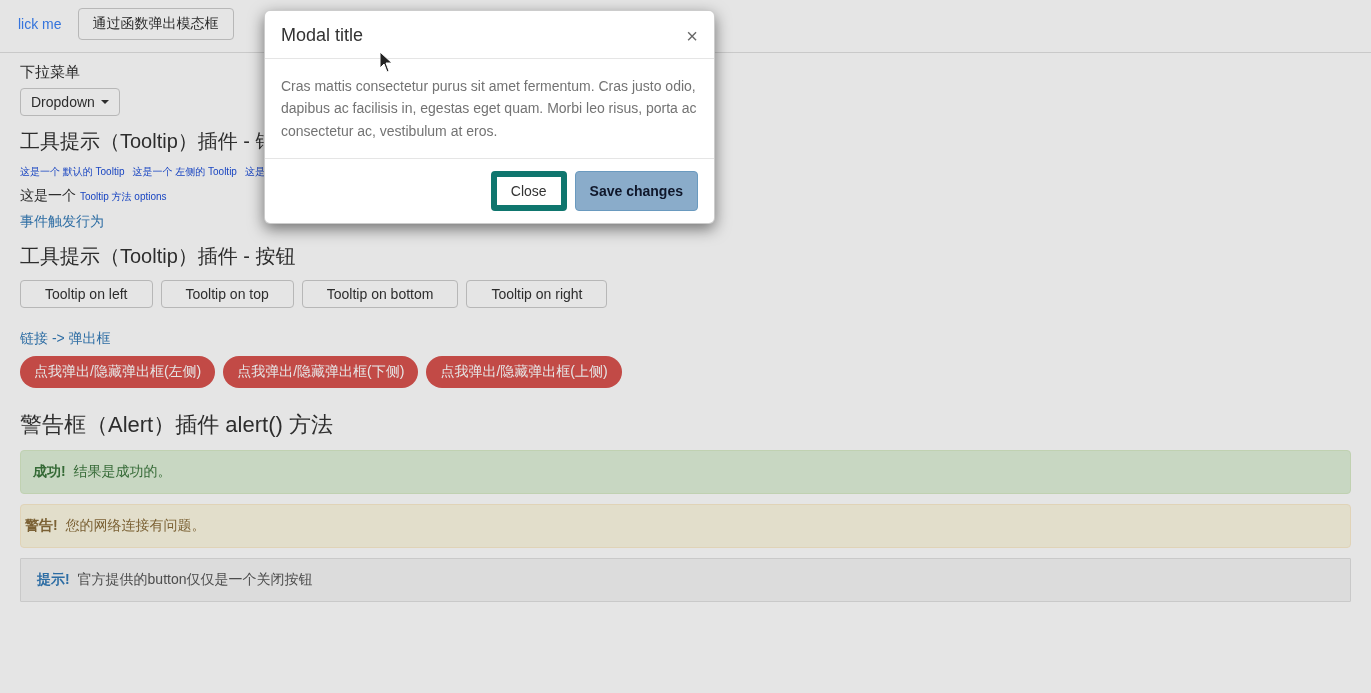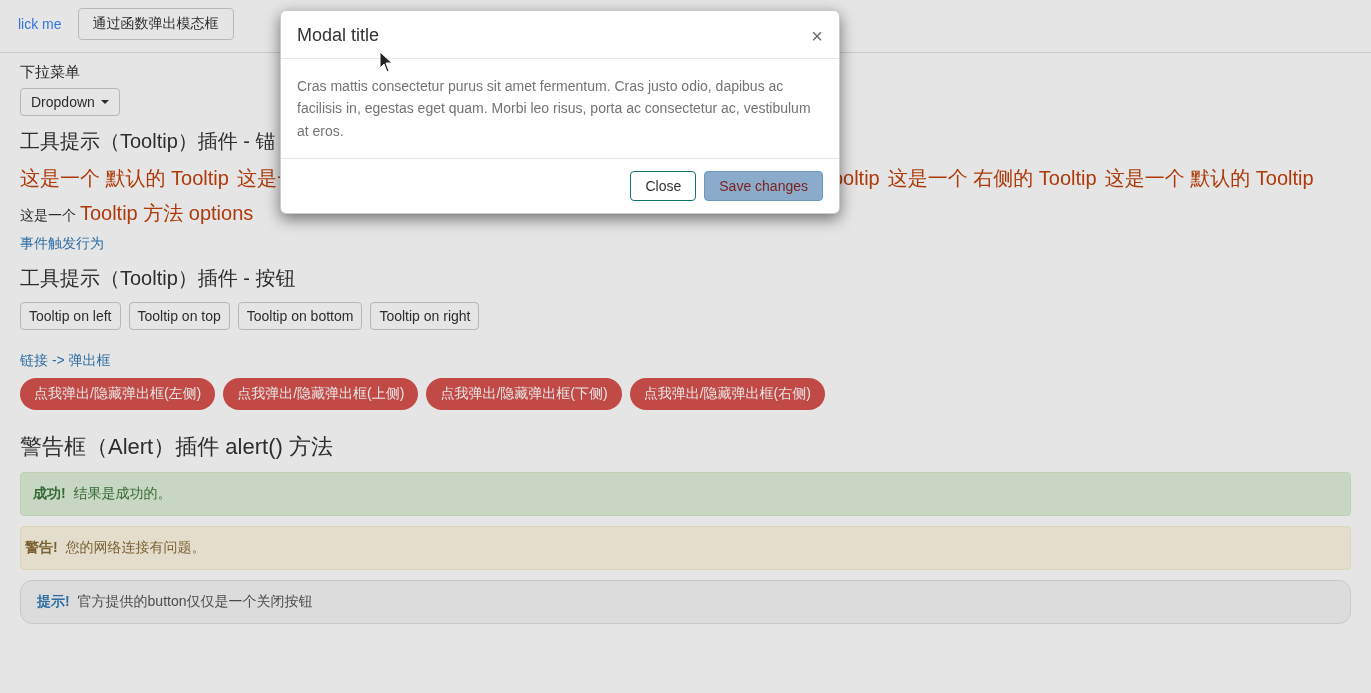--- a/index.html
+++ b/index.html
@@ -30,22 +30,22 @@
       color: #333;
       border: 1px solid #ccc;
       border-radius: 4px;
       padding: 6px 14px;
       cursor: pointer;
       font-size: 14px;
     }
     .modal-dialog {
       position: absolute;
       top: 10px;
-      left: 280px;
-      width: 560px;
+      left: 264px;
+      width: 451px;
       background: #fff;
       border: 1px solid rgba(0,0,0,0.2);
       border-radius: 6px;
       box-shadow: 0 5px 15px rgba(0,0,0,0.5);
       pointer-events: all;
       z-index: 200;
     }
     .modal-header {
       display: flex;
       justify-content: space-between;
@@ -76,34 +76,35 @@
     .modal-footer {
       display: flex;
       justify-content: flex-end;
       gap: 8px;
       padding: 12px 16px;
       border-top: 1px solid #e5e5e5;
     }
     .btn-modal-close {
       background: #fff;
       color: #333;
-      border: 1px solid #0f766e;
+      border: 6px solid #0f766e;
       border-radius: 4px;
       padding: 6px 14px;
       cursor: pointer;
       font-size: 14px;
     }
     .btn-modal-save {
       background: #8aacca;
-      color: #7f1d1d;
+      color: #0f172a;
       border: 1px solid #6a9abf;
       border-radius: 4px;
       padding: 6px 14px;
       cursor: pointer;
       font-size: 14px;
+      font-weight: bold;
     }
 
     
     .cursor-indicator {
       position: absolute;
       top: 52px;
       left: 380px;
       width: 14px;
       height: 20px;
       pointer-events: none;
@@ -145,24 +146,24 @@
       color: #333;
       margin-bottom: 10px;
     }
     .tooltip-links {
       display: flex;
       flex-wrap: wrap;
       gap: 8px;
       margin-bottom: 8px;
     }
     .tooltip-link {
-      color: #c2410c;
+      color: #1d4ed8;
       cursor: pointer;
       text-decoration: none;
-      font-size: 20px;
+      font-size: 10px;
     }
     .tooltip-line2 {
       margin-top: 4px;
     }
 
     
     .event-link {
       color: #337ab7;
       cursor: pointer;
       text-decoration: none;
@@ -174,21 +175,21 @@
       display: flex;
       gap: 8px;
       flex-wrap: wrap;
       margin-bottom: 10px;
     }
     .btn-tooltip {
       background: #fff;
       color: #333;
       border: 1px solid #ccc;
       border-radius: 4px;
-      padding: 5px 8px;
+      padding: 5px 24px;
       cursor: pointer;
       font-size: 14px;
     }
 
     
     .link-popover-label {
       color: #337ab7;
       cursor: pointer;
       font-size: 14px;
       margin-bottom: 8px;
@@ -231,21 +232,21 @@
       border: 1px solid #faebcc;
       border-radius: 4px;
       padding: 12px 4px;
       color: #8a6d3b;
       margin-bottom: 10px;
       font-size: 14px;
     }
     .alert-info {
       background: #f5f5f5;
       border: 1px solid #e0e0e0;
-      border-radius: 12px;
+      border-radius: 1px;
       padding: 12px 16px;
       color: #555;
       margin-bottom: 10px;
       font-size: 14px;
     }
     .alert-bold {
       font-weight: bold;
       margin-right: 4px;
     }
     .alert-info-text {
@@ -358,23 +359,22 @@
         <button class="btn-tooltip">Tooltip on right</button>
       </div>
     </div>
 
     <div class="section-block">
       <div style="margin-bottom:8px;">
         <a class="link-popover-label">链接 -&gt; 弹出框</a>
       </div>
       <div class="popover-buttons">
         <button class="btn-danger-red">点我弹出/隐藏弹出框(左侧)</button>
+        <button class="btn-danger-red">点我弹出/隐藏弹出框(下侧)</button>
         <button class="btn-danger-red">点我弹出/隐藏弹出框(上侧)</button>
-        <button class="btn-danger-red">点我弹出/隐藏弹出框(下侧)</button>
-        <button class="btn-danger-red">点我弹出/隐藏弹出框(右侧)</button>
       </div>
     </div>
 
     <div class="section-block">
       <div class="alert-section-title">警告框（Alert）插件 alert() 方法</div>
       <div class="alert-success">
         <span class="alert-bold">成功!</span>
         <span>结果是成功的。</span>
       </div>
       <div class="alert-warning">

